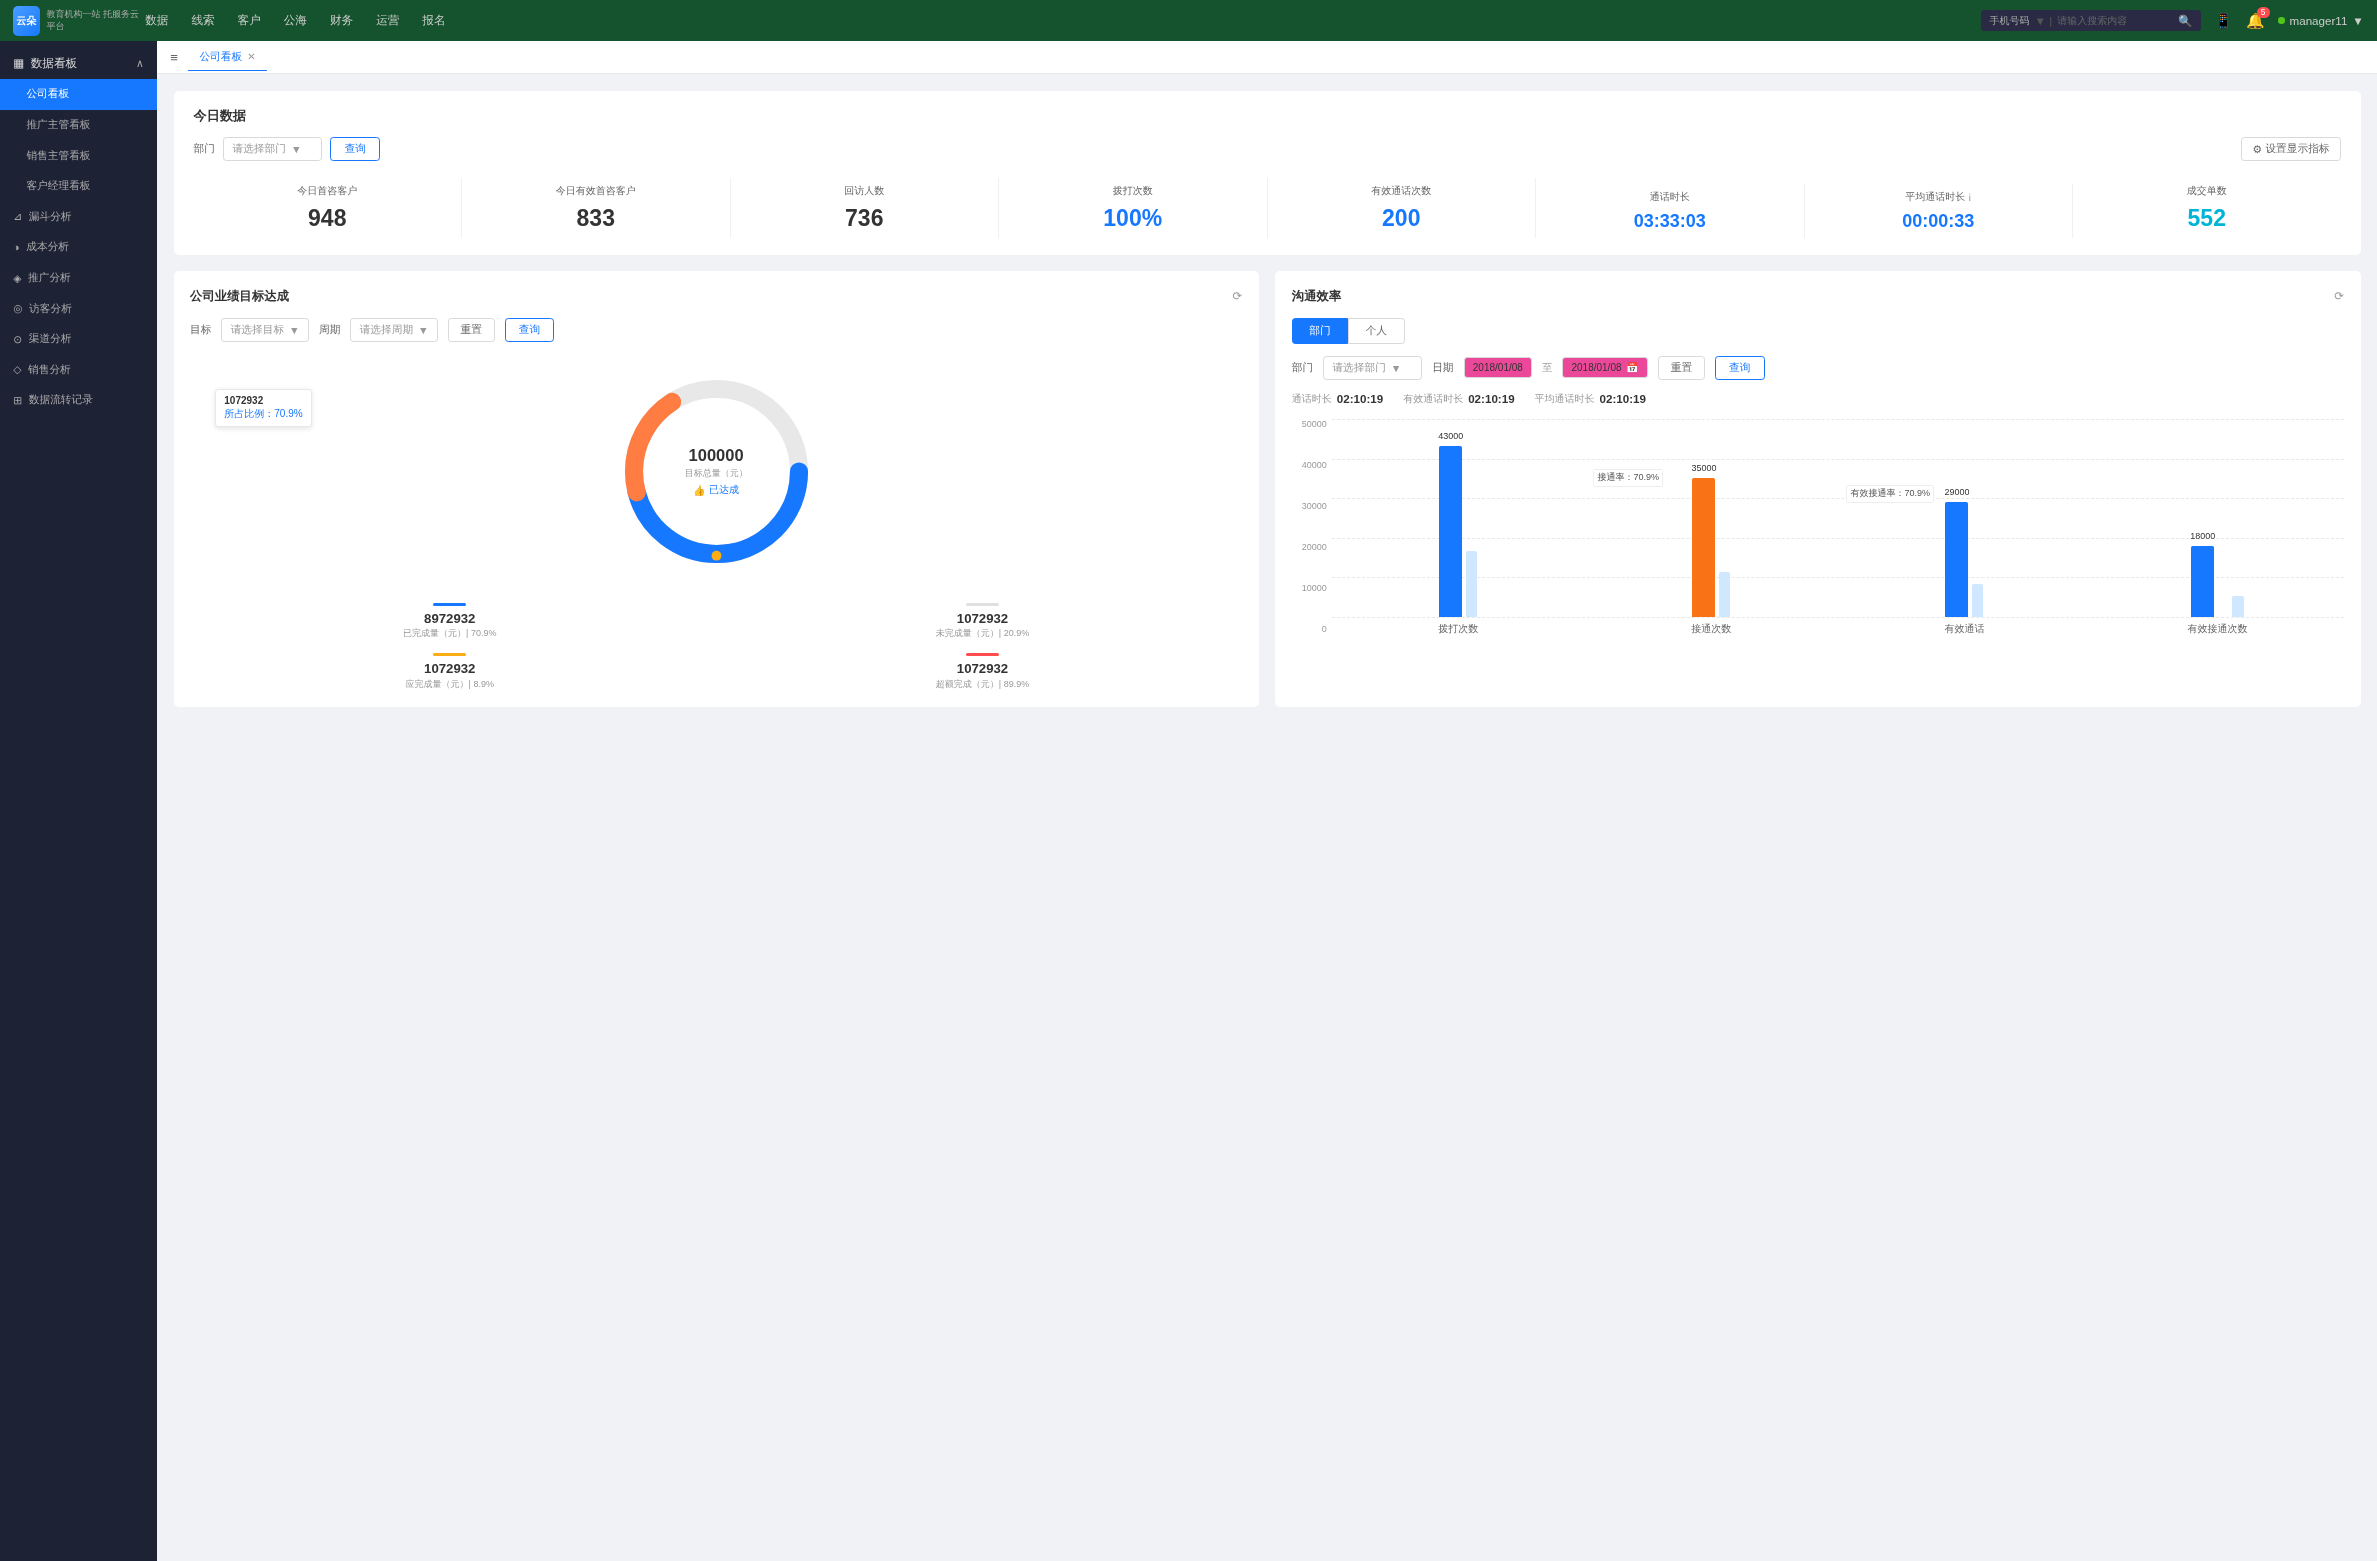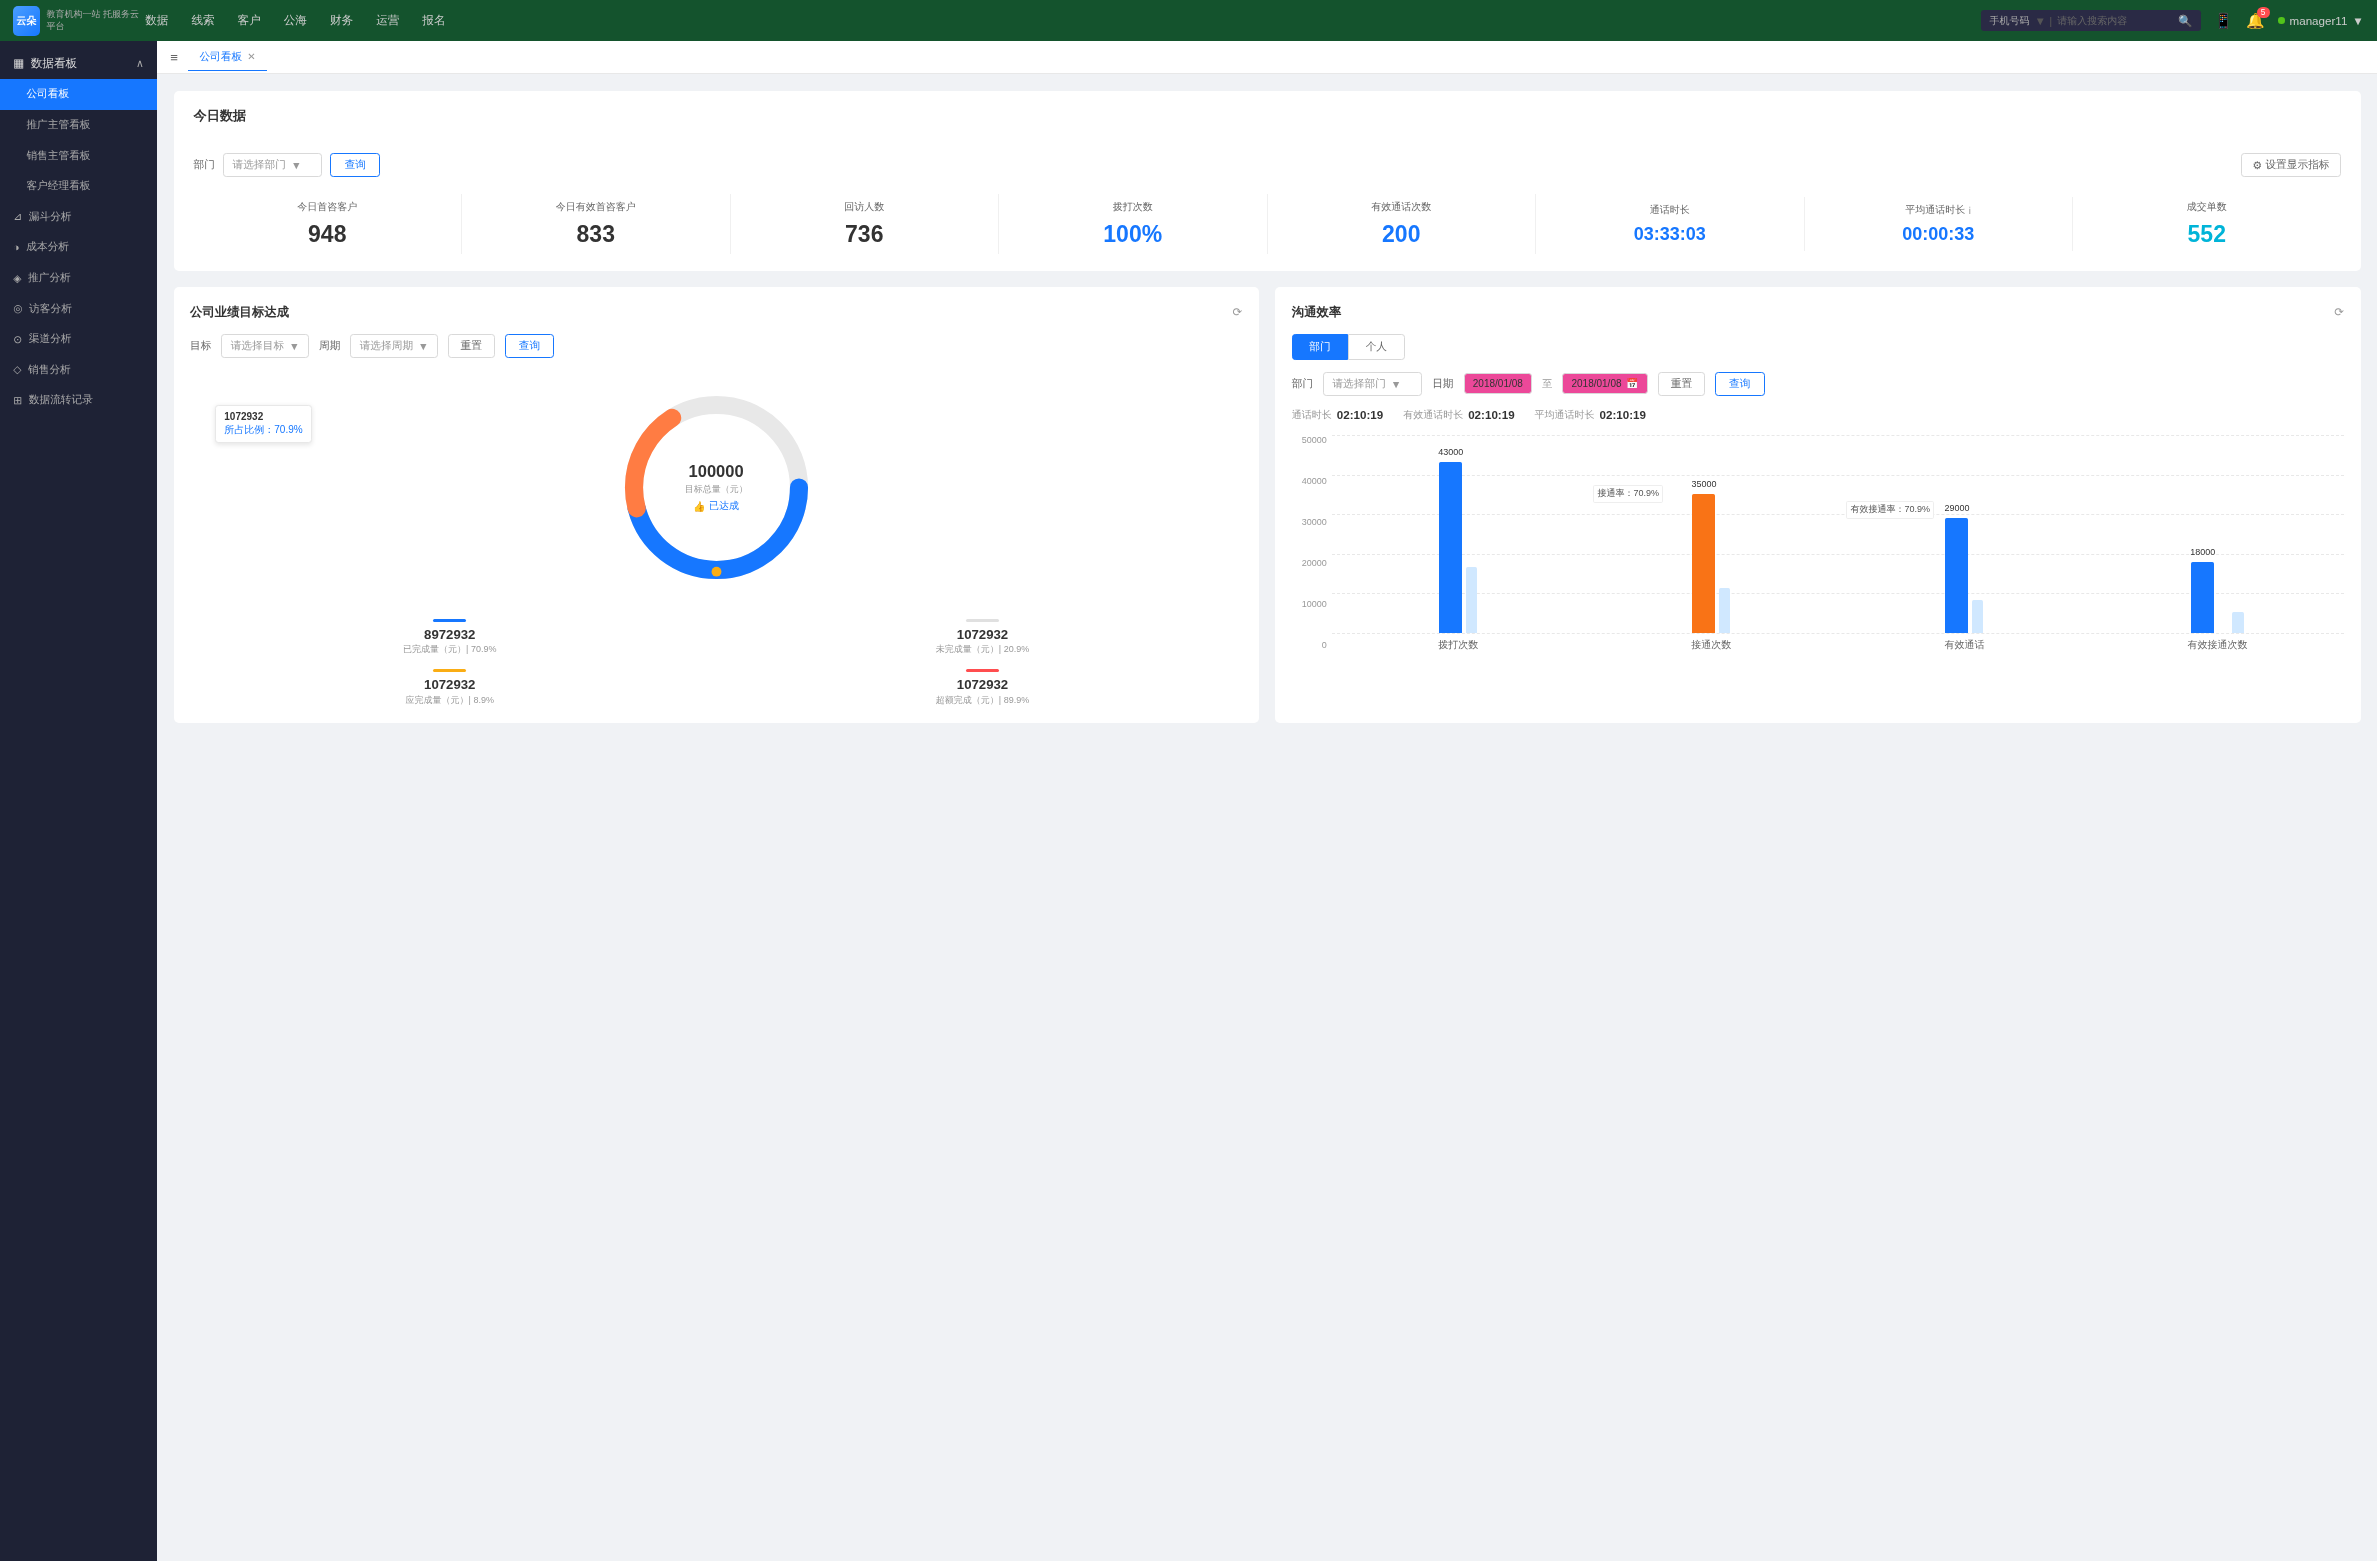--- a/index.html
+++ b/index.html
@@ -205,21 +205,21 @@
     .tab-close { color: #999; font-size: 10px; }
 
     
     .page-content {
       padding: 16.5px;
     }
     .section-title-bar {
       font-size: 13.2px;
       font-weight: 600;
       color: #333;
-      margin-bottom: 28px;
+      margin-bottom: 12px;
     }
 
     
     .today-data-card {
       background: white;
       border-radius: 5px;
       padding: 16.5px 20px;
       margin-bottom: 16.5px;
     }
     .filter-row {
@@ -259,21 +259,21 @@
       color: #666;
       font-size: 10.7px;
       cursor: pointer;
       border: 0.8px solid #d9d9d9;
       border-radius: 3.3px;
       padding: 4.1px 10px;
     }
 
     .metrics-row {
       display: flex;
-      align-items: center;
+      align-items: flex-end;
     }
     .metric-item {
       flex: 1;
       text-align: center;
       padding: 6.6px 10px;
       border-right: 0.8px solid #f0f0f0;
     }
     .metric-item:last-child { border-right: none; }
     .metric-label { color: #666; font-size: 10px; margin-bottom: 6.6px; }
     .metric-value {

